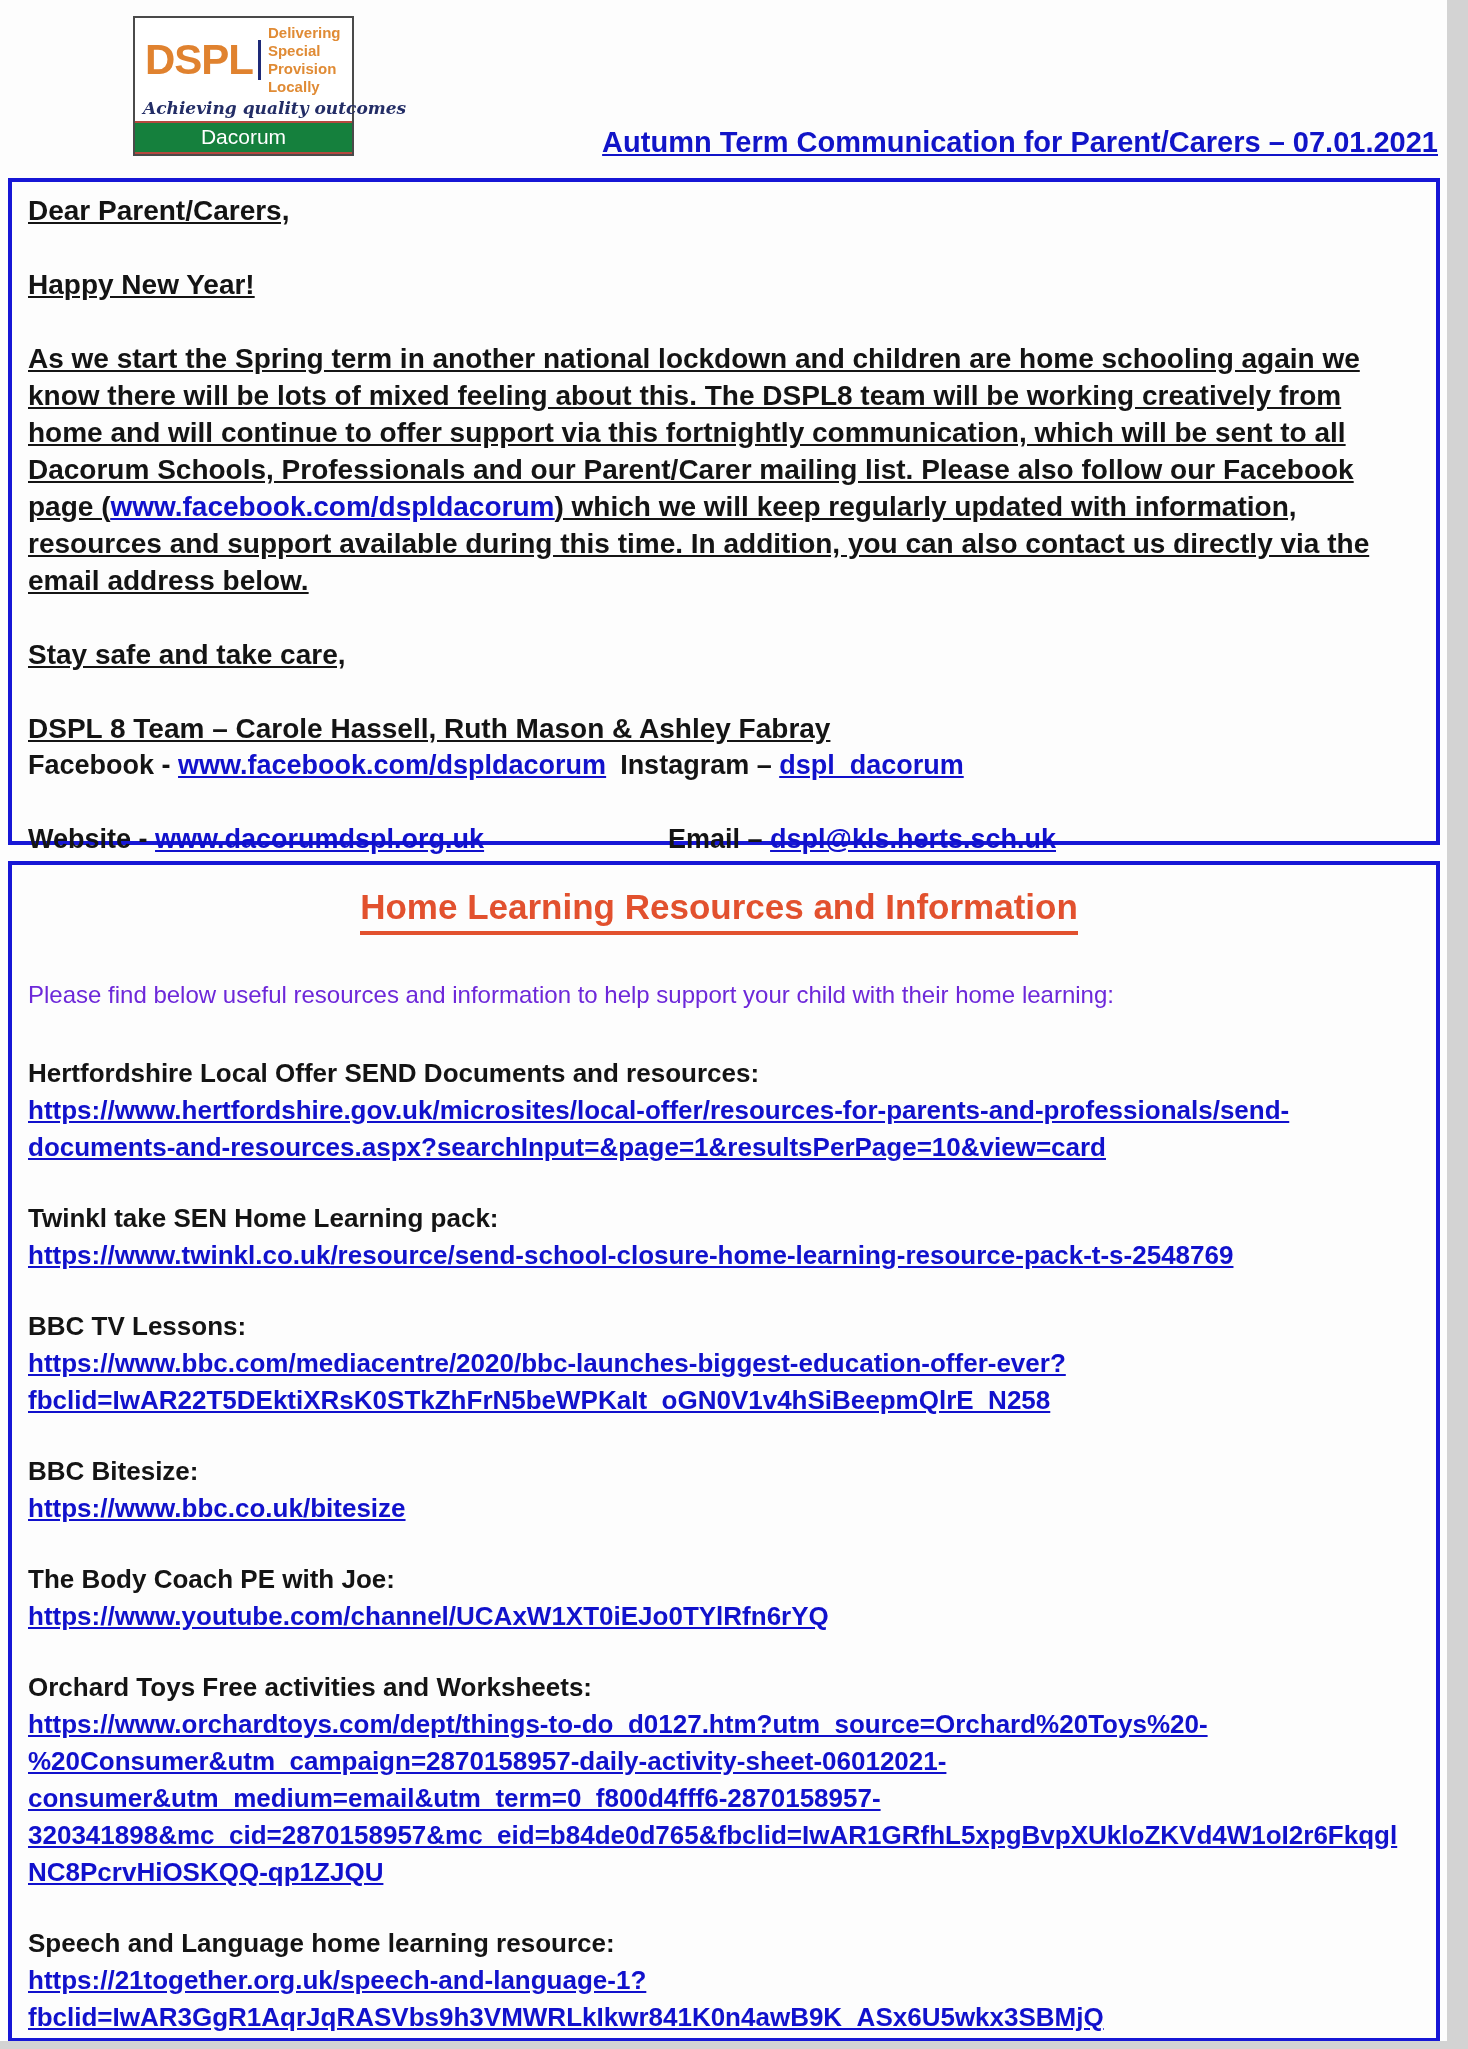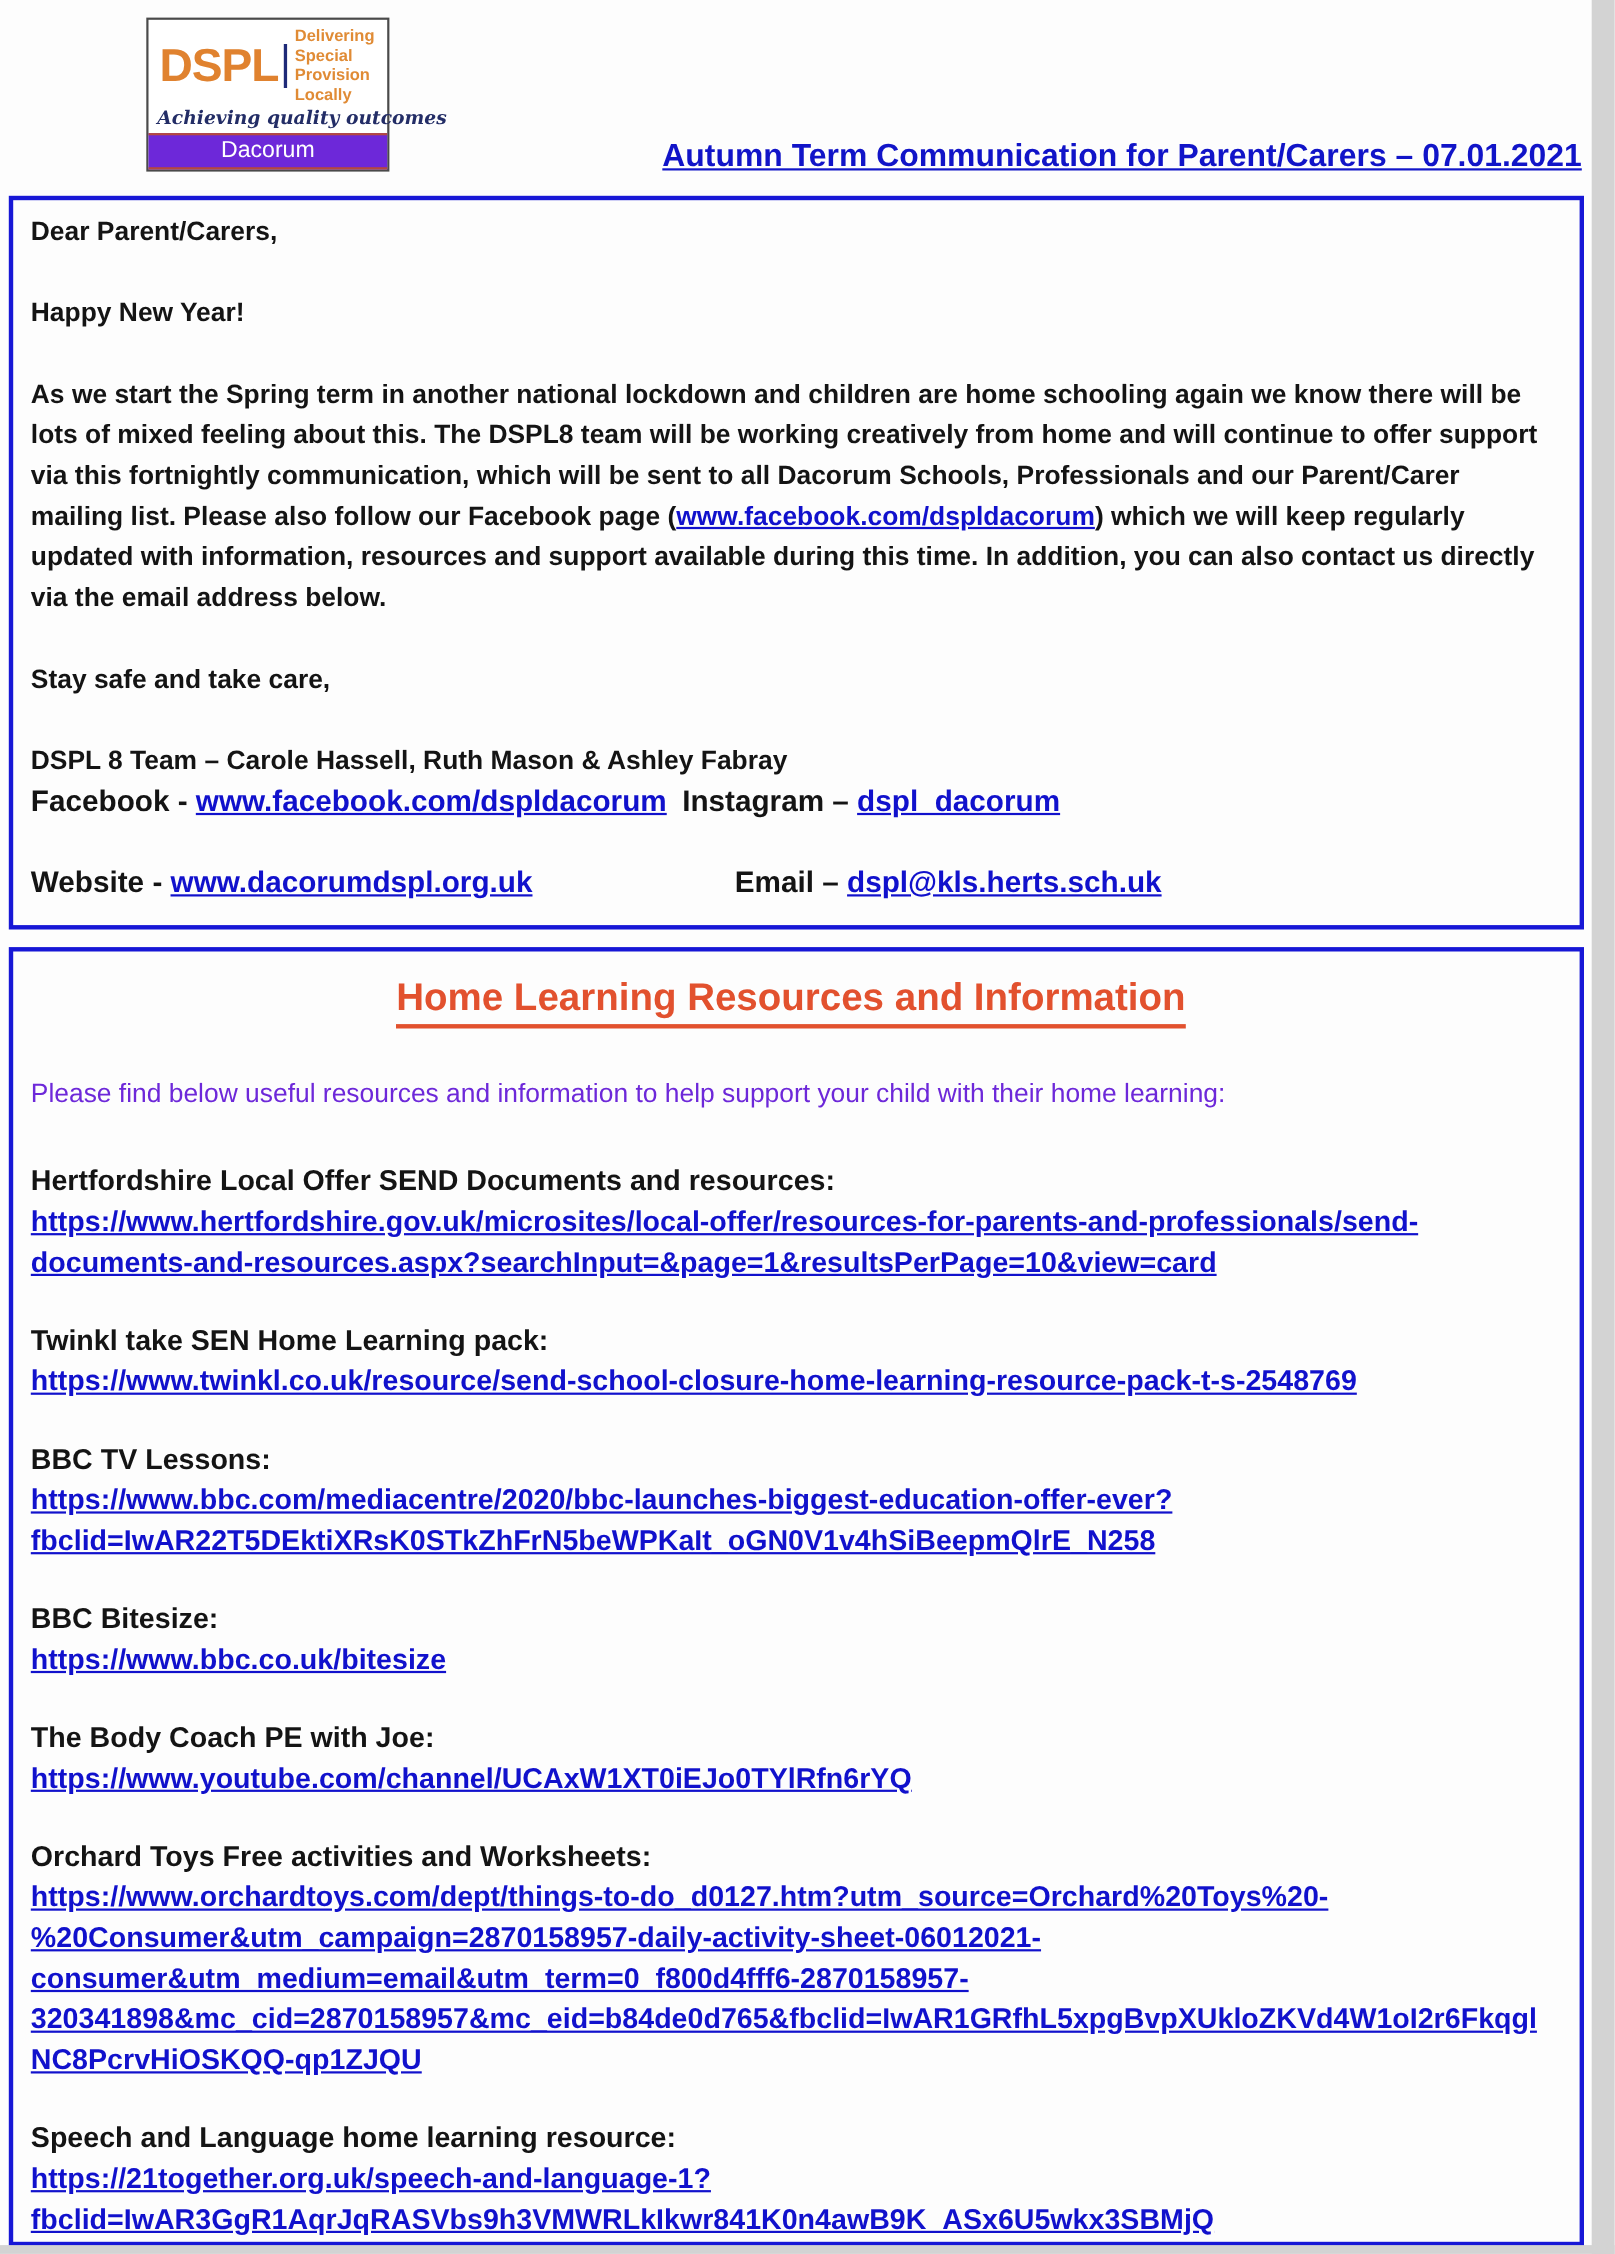--- a/index.html
+++ b/index.html
@@ -10,31 +10,31 @@
   .right-gutter { position:absolute; top:0; right:0; width:21px; height:2049px; background:#d3d3d3; }
   .bottom-gutter { position:absolute; left:0; bottom:0; width:1468px; height:8px; background:#d3d3d3; }
 
   
   .logo { position:absolute; left:133px; top:16px; width:221px; border:2px solid #4a4a4a; background:#fff; }
   .logo-top { display:flex; align-items:center; padding:6px 8px 2px 10px; }
   .logo-acronym { color:#e0822f; font-weight:bold; font-size:42px; letter-spacing:-1px; line-height:42px; }
   .logo-divider { width:5px; height:40px; background:#1e2a78; margin:0 7px 0 5px; }
   .logo-tagline { color:#e08b35; font-weight:bold; font-size:15px; line-height:18px; }
   .logo-motto { font-family:"DejaVu Serif", serif; font-style:italic; color:#232d66; font-size:17px; font-weight:bold; padding:0 6px 3px 8px; white-space:nowrap; }
-  .logo-band { background:#6d28d9; color:#ffffff; text-align:center; font-size:21px; padding:2px 0 3px 0; border-top:2px solid #b5493f; border-bottom:2px solid #b5493f; }
+  .logo-band { background:#15803d; color:#ffffff; text-align:center; font-size:21px; padding:2px 0 3px 0; border-top:2px solid #b5493f; border-bottom:2px solid #b5493f; }
 
   
   .doc-title { position:absolute; top:126px; right:30px; color:#1114c8; font-size:29px; font-weight:bold; text-decoration:underline; white-space:nowrap; }
 
   
   .box { position:absolute; left:8px; width:1432px; border:4px solid #1717d6; background:#fdfdfd; }
   .box1 { top:178px; height:667px; padding:10px 24px 0 16px; }
   .box2 { top:861px; height:1181px; padding:14px 26px 0 16px; }
 
-  .box1 p { font-size:24px; font-weight:bold; line-height:37px; }
+  .box1 p { font-size:28px; font-weight:bold; line-height:37px;text-decoration:underline; }
   .mt { margin-top:37px; }
   a.lnk { color:#1111cc; text-decoration:underline; cursor:pointer; }
 
   .contact-row { font-size:27px; font-weight:bold; line-height:37px; }
   .c-left { display:inline-block; width:640px; }
   .ig-label { margin-left:14px; }
 
   
   .res-heading-wrap { text-align:center; margin-top:6px; }
   .res-heading { display:inline-block; color:#e2512e; font-size:35px; font-weight:bold; line-height:44px; border-bottom:4px solid #e2512e; padding-bottom:2px; }

